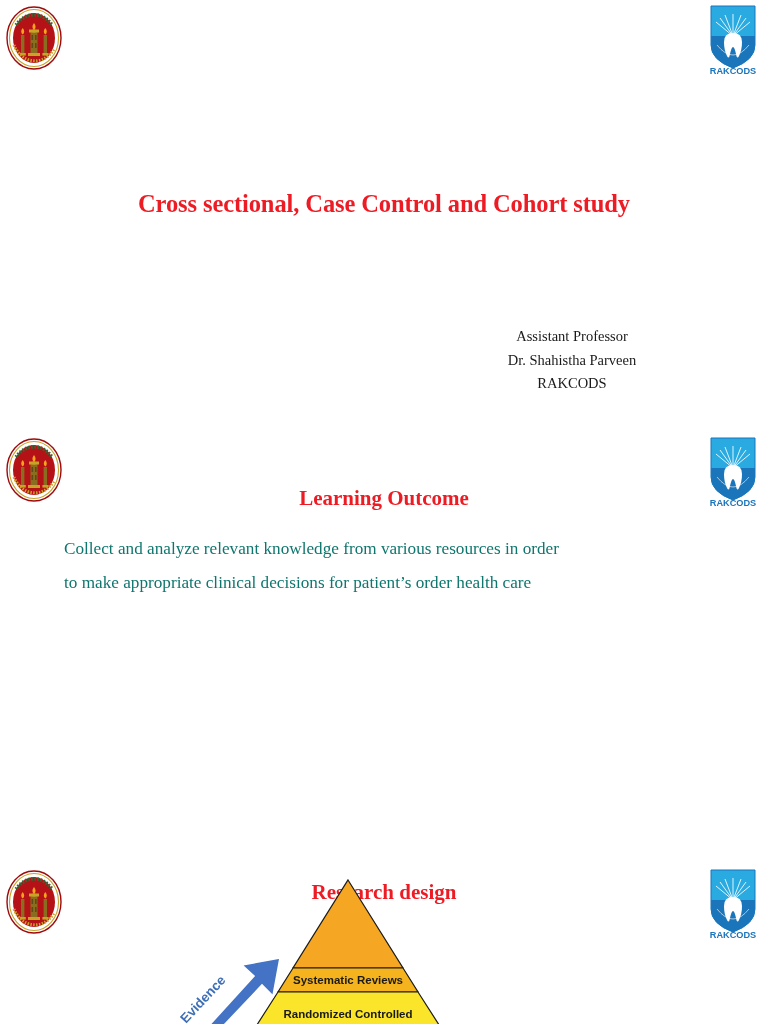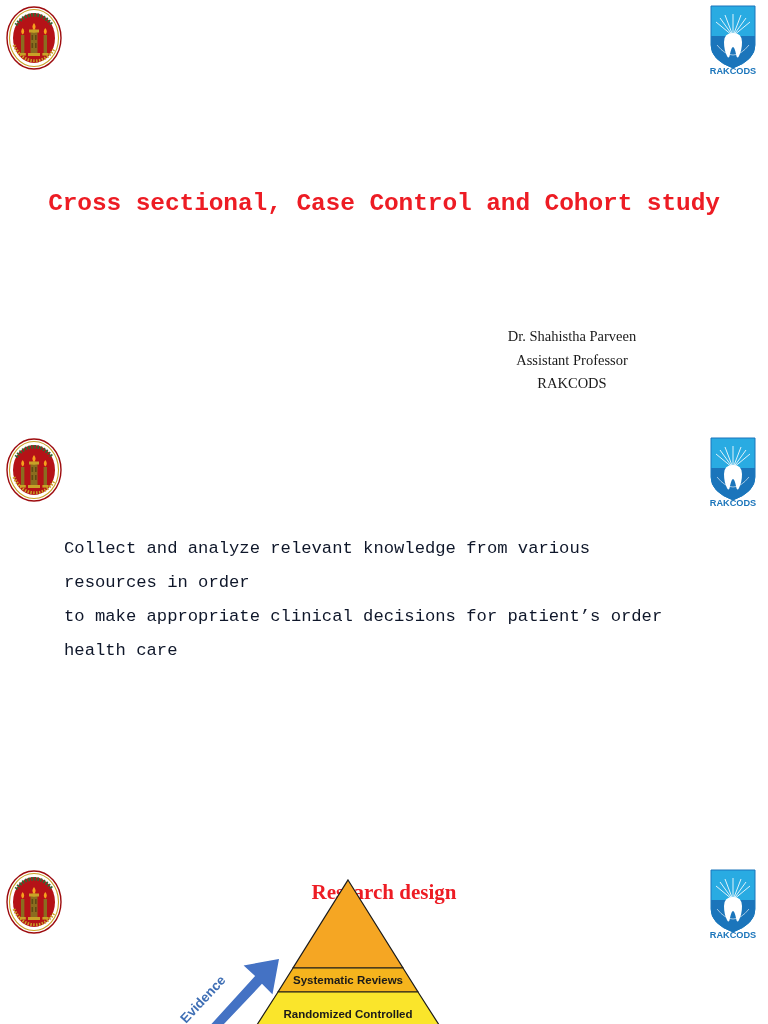--- a/index.html
+++ b/index.html
@@ -43,21 +43,21 @@
 
   
   .deck-title {
     position: absolute;
     left: 0; right: 0;
     text-align: center;
     color: #ED1C24;
     font-weight: bold;
     font-size: 24.5px;
     letter-spacing: -0.1px;
-    font-family: Liberation Mono, monospace;
+    font-family: Liberation Serif, serif;
   }
 
   .author-block {
     position: absolute;
     right: 66px;
     width: 260px;
     text-align: center;
     color: #1a1a1a;
     font-size: 14.5px;
     line-height: 23.5px;
@@ -72,24 +72,24 @@
     text-align: center;
     color: #ED1C24;
     font-weight: bold;
     font-size: 21px;
     font-family: "Liberation Serif", serif;
   }
   .body-text {
     position: absolute;
     left: 64px;
     width: 600px;
-    color: #0f172a;
+    color: #0f766e;
     font-size: 17.2px;
     line-height: 34px;
-    font-family: Liberation Mono, monospace;
+    font-family: Liberation Serif, serif;
   }
 
   
   .pyramid-heading {
     position: absolute;
     left: 0; right: 0;
     text-align: center;
     color: #ED1C24;
     font-weight: bold;
     font-size: 21px;
@@ -165,22 +165,22 @@
       </g>
       <path d="M27 30 q-9 0 -9 9 q0 8 3 14 q2 4 3 -2 q1.5 -7 3 -7 q1.5 0 3 7 q1 6 3 2 q3 -6 3 -14 q0 -9 -9 -9z" fill="#ffffff"></path>
       <path d="M11 42 Q27 62 43 42" fill="none" stroke="#ffffff" stroke-width="0.7" opacity="0.85"></path>
       <text x="27" y="71" text-anchor="middle" font-family="Liberation Sans, sans-serif" font-size="9.2" font-weight="bold" fill="#1b75bb">RAKCODS</text>
     </svg>
   </div>
 
   <div class="deck-title" style="top:190px;">Cross sectional, Case Control and Cohort study</div>
 
   <div class="author-block" style="top:325px;">
+    <div>Assistant Professor</div>
     <div>Dr. Shahistha Parveen</div>
-    <div>Assistant Professor</div>
     <div>RAKCODS</div>
   </div>
 </div>
 
 <div class="slide" id="slide-2">
 
   <div class="logo-left" style="top:5px;">
     <svg viewBox="0 0 58 66" xmlns="http://www.w3.org/2000/svg" aria-hidden="true">
       <ellipse cx="29" cy="33" rx="27" ry="31" fill="#ffffff" stroke="#9d0b0e" stroke-width="1.4"></ellipse>
       <ellipse cx="29" cy="33" rx="24.5" ry="28.5" fill="#ffffff" stroke="#c9a227" stroke-width="1.1"></ellipse>
@@ -223,20 +223,21 @@
         <line x1="27" y1="33" x2="35" y2="12"></line>
         <line x1="27" y1="33" x2="40" y2="15"></line>
         <line x1="27" y1="33" x2="44" y2="19"></line>
       </g>
       <path d="M27 30 q-9 0 -9 9 q0 8 3 14 q2 4 3 -2 q1.5 -7 3 -7 q1.5 0 3 7 q1 6 3 2 q3 -6 3 -14 q0 -9 -9 -9z" fill="#ffffff"></path>
       <path d="M11 42 Q27 62 43 42" fill="none" stroke="#ffffff" stroke-width="0.7" opacity="0.85"></path>
       <text x="27" y="71" text-anchor="middle" font-family="Liberation Sans, sans-serif" font-size="9.2" font-weight="bold" fill="#1b75bb">RAKCODS</text>
     </svg>
   </div>
 
+  <div class="section-heading" style="top:54px;">Learning Outcome</div>
 
   <div class="body-text" style="top:100px;">
     <div>Collect and analyze relevant knowledge from various resources in order</div>
     <div>to make appropriate clinical decisions for patient’s order health care</div>
   </div>
 </div>
 
 <div class="slide" id="slide-3">
 
   <div class="logo-left" style="top:5px;">

